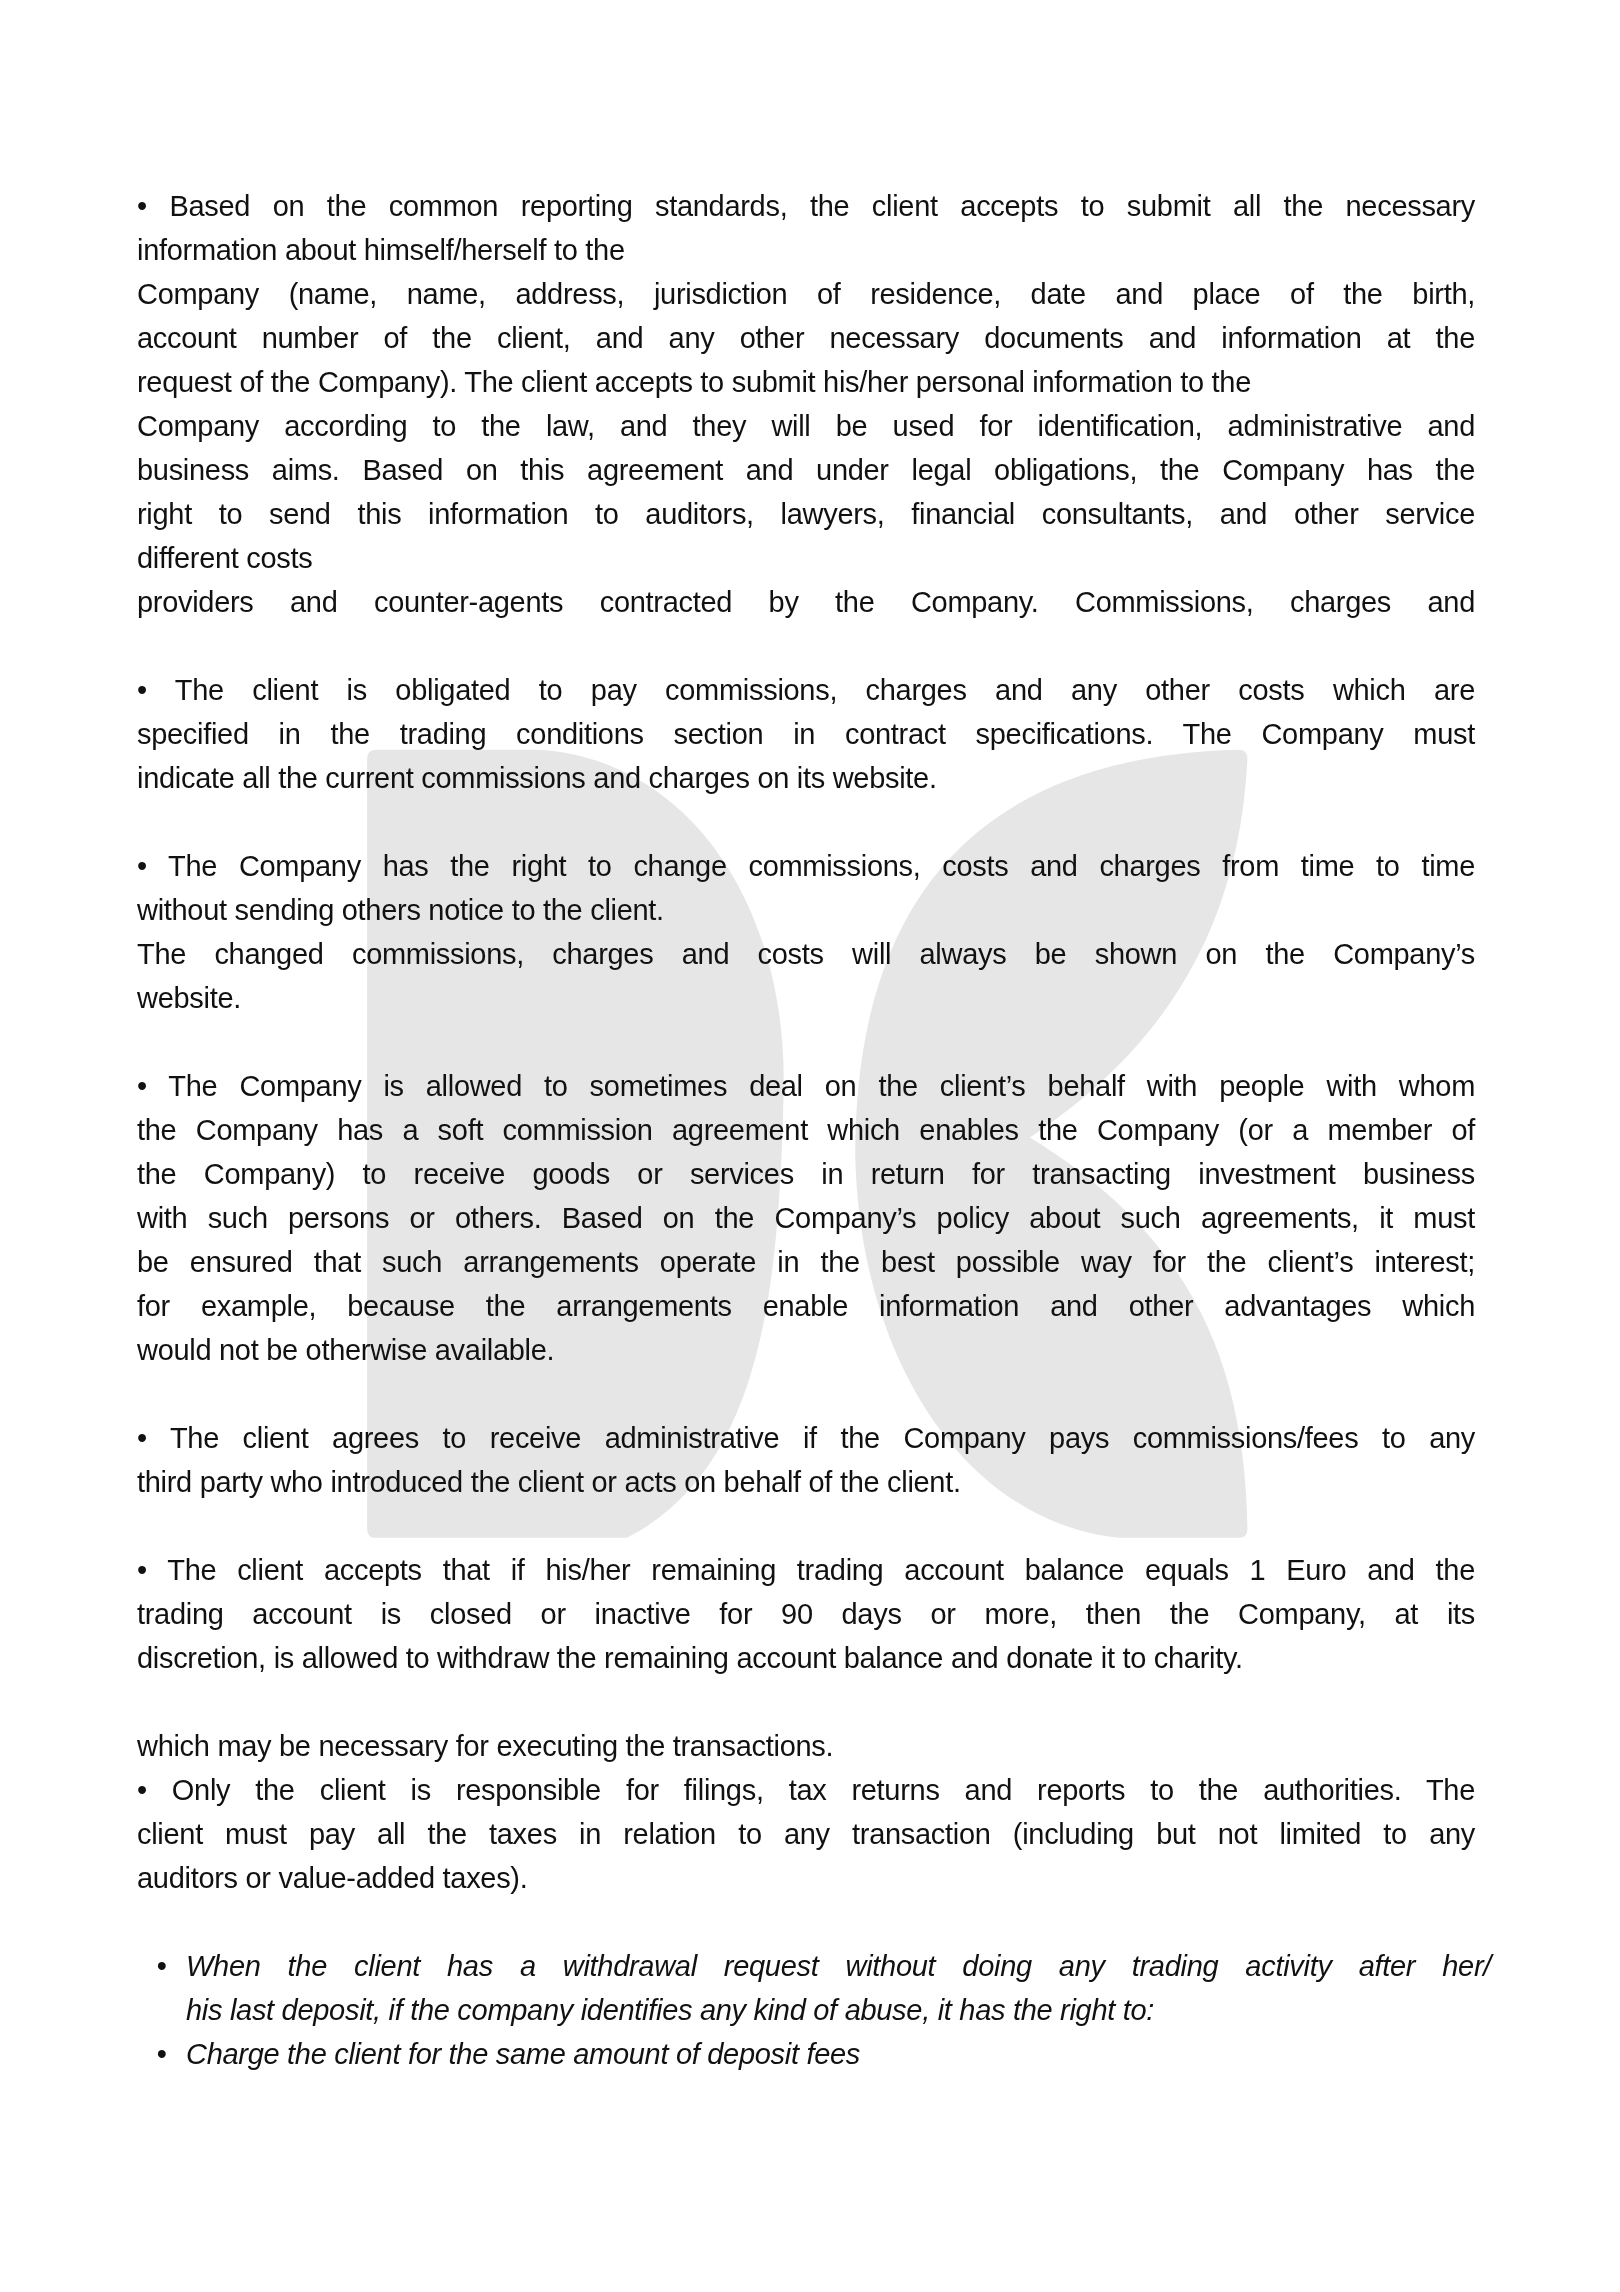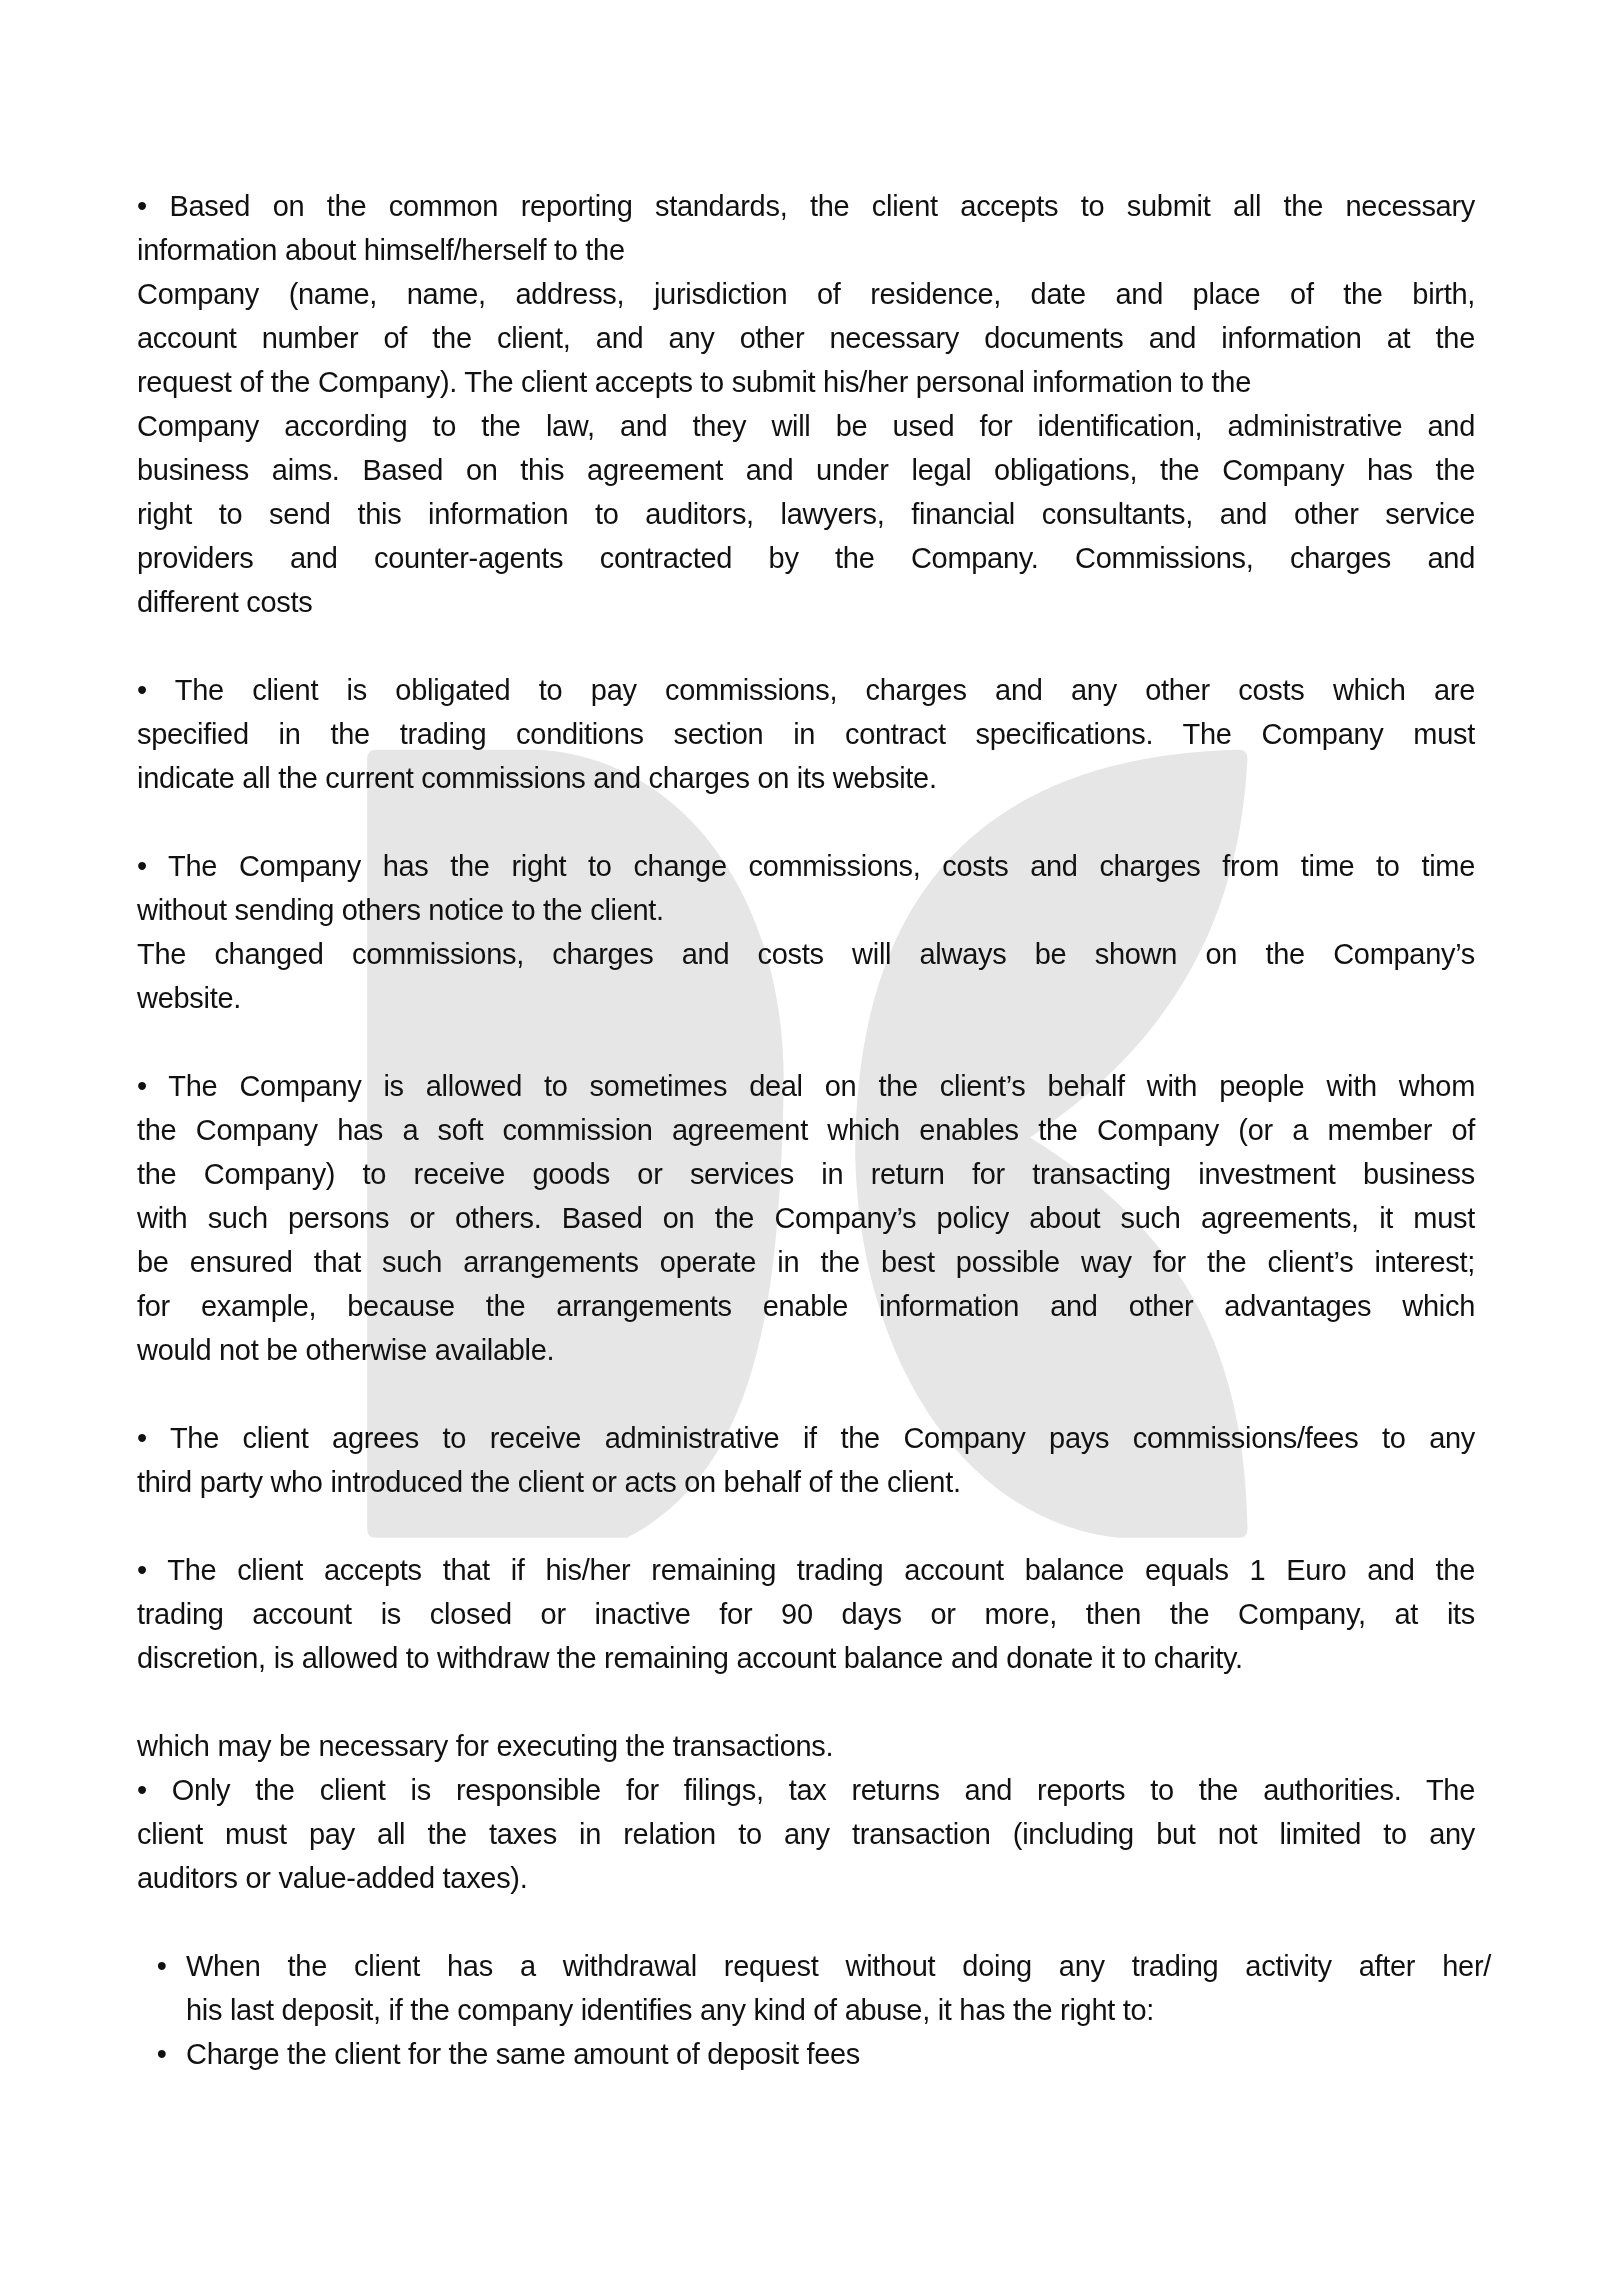--- a/index.html
+++ b/index.html
@@ -61,20 +61,21 @@
       position: relative;
       padding-left: 49px;
     }
     .bullet-list li .dot {
       position: absolute;
       left: 19.7px;
       top: 0;
     }
     .bullet-list li .line {
       white-space: normal;
+      font-style: italic;
     }
   </style>
 </head>
 <body>
 
 <svg class="watermark" viewBox="0 0 1809 2560" xmlns="http://www.w3.org/2000/svg">
 
   <path fill="#e6e6e6" d="M420 837
            L 600 837
            C 760 845, 880 1000, 875 1220
@@ -99,22 +100,22 @@
   <div id="paras">
       <div class="para">
         <span class="line">• Based on the common reporting standards, the client accepts to submit all the necessary</span>
         <span class="line last">information about himself/herself to the</span>
         <span class="line">Company (name, name, address, jurisdiction of residence, date and place of the birth,</span>
         <span class="line">account number of the client, and any other necessary documents and information at the</span>
         <span class="line last">request of the Company). The client accepts to submit his/her personal information to the</span>
         <span class="line">Company according to the law, and they will be used for identification, administrative and</span>
         <span class="line">business aims. Based on this agreement and under legal obligations, the Company has the</span>
         <span class="line">right to send this information to auditors, lawyers, financial consultants, and other service</span>
+        <span class="line last">different costs</span>
         <span class="line">providers and counter-agents contracted by the Company. Commissions, charges and</span>
-        <span class="line last">different costs</span>
       </div>
       <div class="para">
         <span class="line">• The client is obligated to pay commissions, charges and any other costs which are</span>
         <span class="line">specified in the trading conditions section in contract specifications. The Company must</span>
         <span class="line last">indicate all the current commissions and charges on its website.</span>
       </div>
       <div class="para">
         <span class="line">• The Company has the right to change commissions, costs and charges from time to time</span>
         <span class="line last">without sending others notice to the client.</span>
         <span class="line">The changed commissions, charges and costs will always be shown on the Company’s</span>

